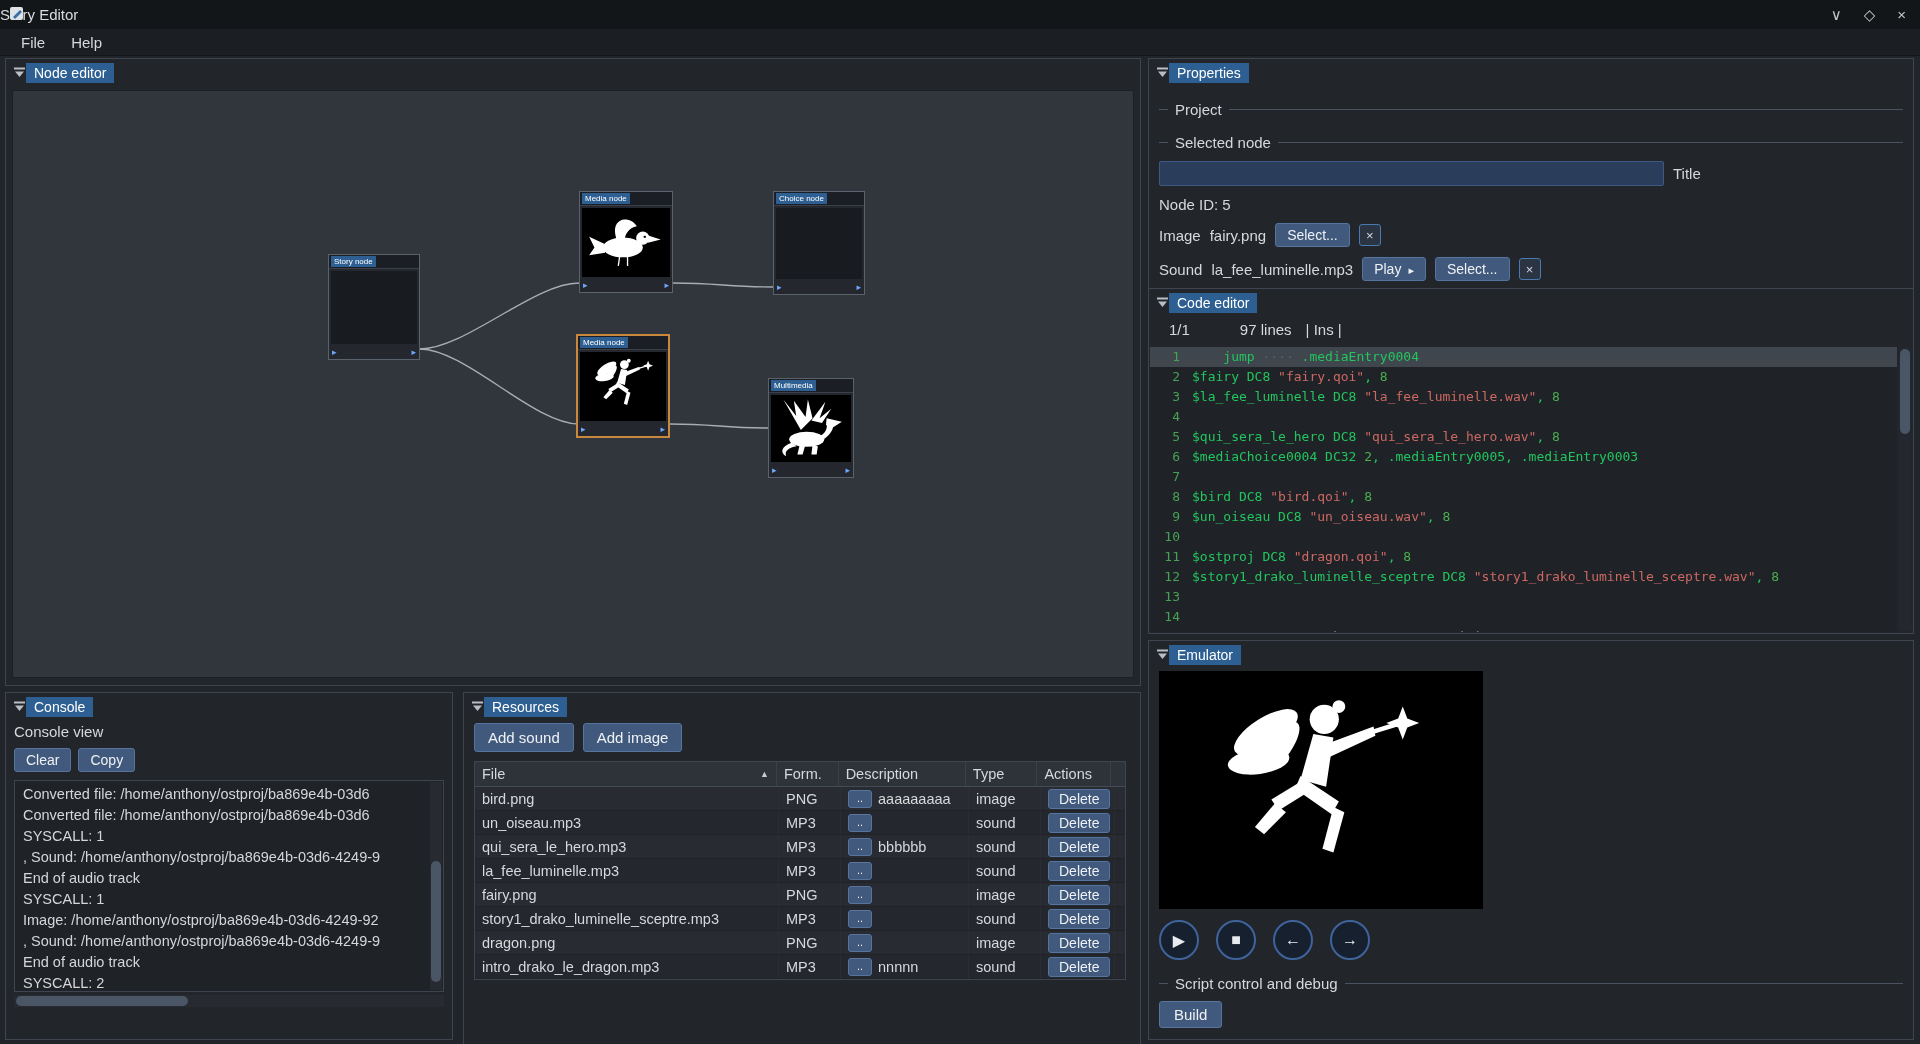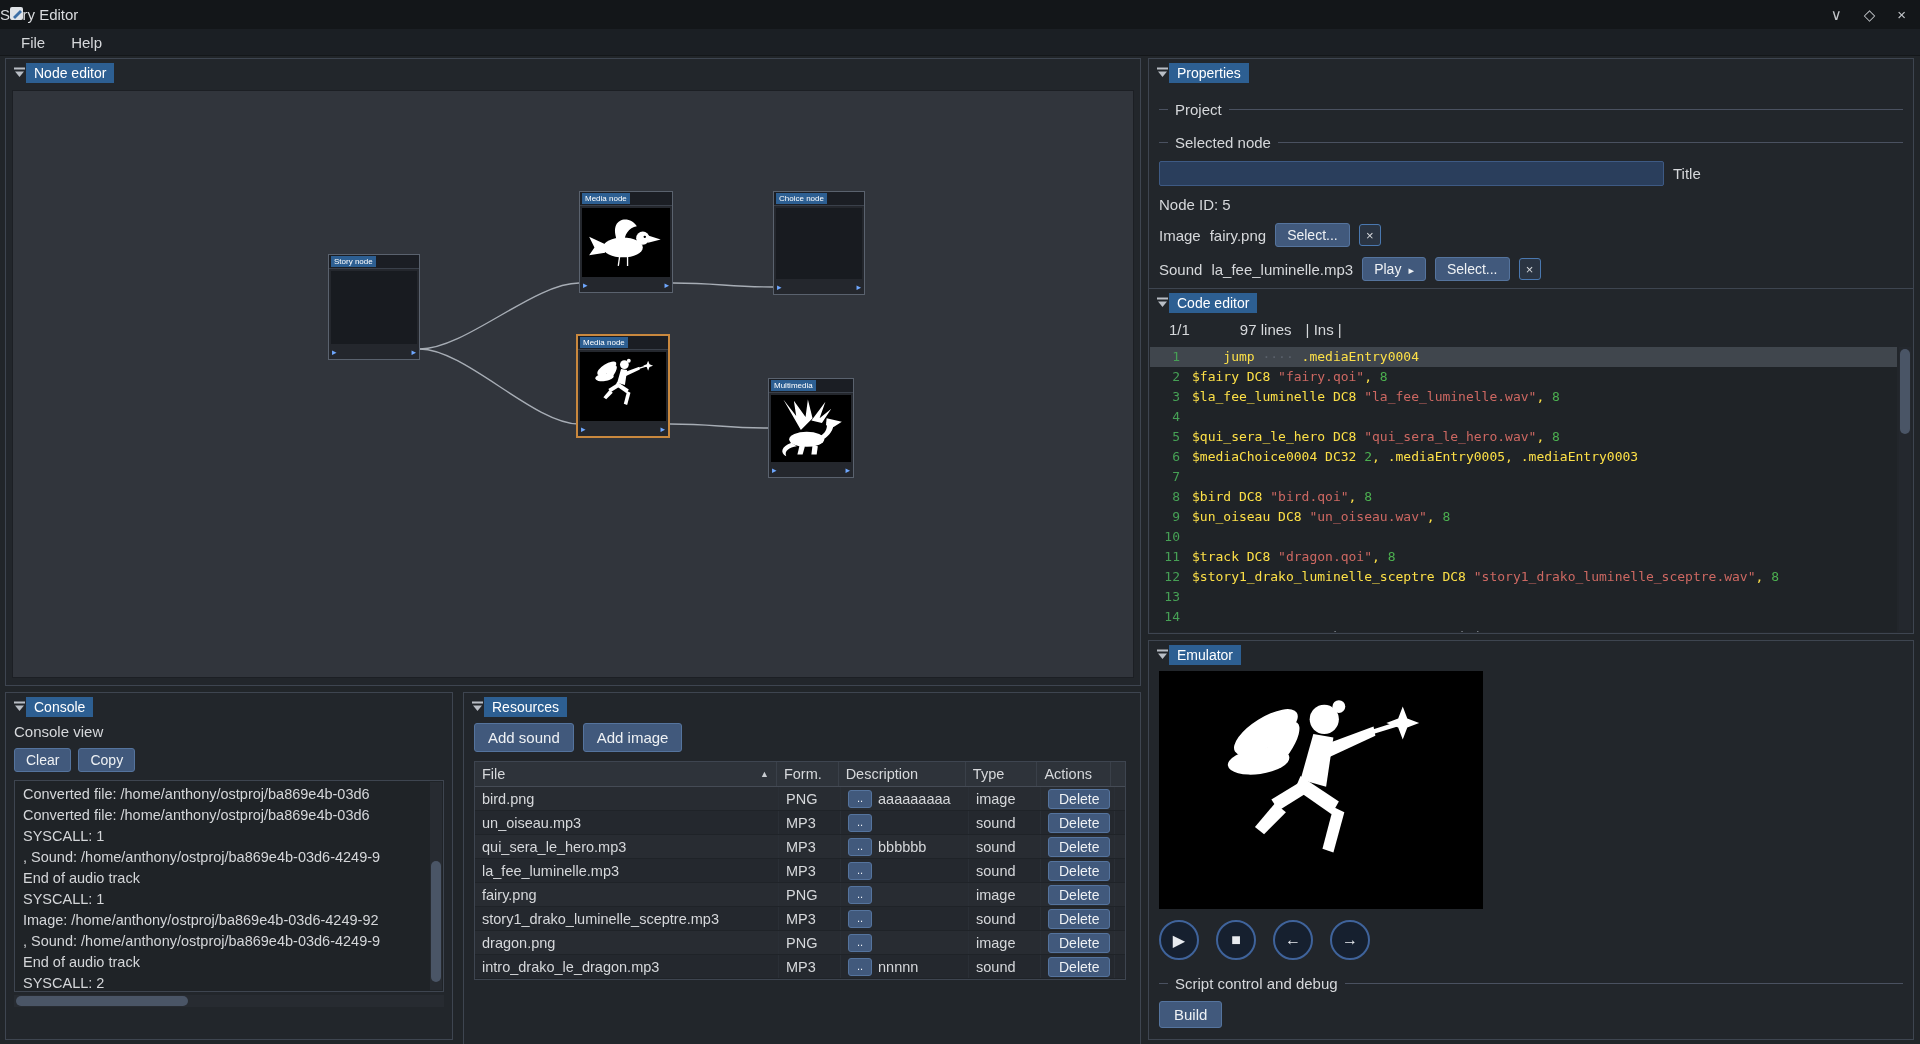--- a/index.html
+++ b/index.html
@@ -66,21 +66,21 @@
 
   
   .code-status{height:27px;display:flex;align-items:center;padding-left:20px;font-size:15px;color:#d6d8db}
   .st-lines{margin-left:50px}
   .st-mode{margin-left:14px}
   .code-area{position:absolute;left:1px;right:16px;top:58px;bottom:1px;background:#1f2327;overflow:hidden;
     font-family:"DejaVu Sans Mono",monospace;font-size:13px}
   .code-line{display:flex;height:20px;line-height:20px;white-space:pre}
   .code-line.current{background:#40464d}
   .gutter{width:42px;text-align:right;padding-right:12px;color:#46a055;flex:none}
-  .tok-plain{color:#fde047}.tok-string{color:#cd6862}.tok-number{color:#4cb050}
+  .tok-plain{color:#22c55e}.tok-string{color:#cd6862}.tok-number{color:#4cb050}
   .tok-ws{color:#5a616b}.tok-dim{color:#8a9097}
   .code-scrollbar{position:absolute;right:2px;top:58px;bottom:3px;width:12px;background:#24282e}
   .code-scrollbar .thumb{position:absolute;left:1px;right:1px;top:2px;height:30%;background:#4a5566;border-radius:5px}
 
   
   .console-content{position:absolute;left:8px;right:8px;top:30px;bottom:8px}
   .console-label{font-size:15px}
   .console-btns{display:flex;gap:7px;margin:8px 0}
   .console-log{position:relative;height:212px;background:#1f2327;border:1px solid #3e4550;
     padding:3px 8px;overflow:hidden}
@@ -440,21 +440,21 @@
         <div class="code-line current"><span class="gutter">1</span><span class="code-text"><span class="tok-plain">    jump</span><span class="tok-ws"> ···· </span><span class="tok-plain">.mediaEntry0004</span></span></div>
         <div class="code-line"><span class="gutter">2</span><span class="code-text"><span class="tok-plain">$fairy DC8 </span><span class="tok-string">"fairy.qoi"</span><span class="tok-plain">, </span><span class="tok-number">8</span></span></div>
         <div class="code-line"><span class="gutter">3</span><span class="code-text"><span class="tok-plain">$la_fee_luminelle DC8 </span><span class="tok-string">"la_fee_luminelle.wav"</span><span class="tok-plain">, </span><span class="tok-number">8</span></span></div>
         <div class="code-line"><span class="gutter">4</span><span class="code-text"></span></div>
         <div class="code-line"><span class="gutter">5</span><span class="code-text"><span class="tok-plain">$qui_sera_le_hero DC8 </span><span class="tok-string">"qui_sera_le_hero.wav"</span><span class="tok-plain">, </span><span class="tok-number">8</span></span></div>
         <div class="code-line"><span class="gutter">6</span><span class="code-text"><span class="tok-plain">$mediaChoice0004 DC32 </span><span class="tok-number">2</span><span class="tok-plain">, .mediaEntry0005, .mediaEntry0003</span></span></div>
         <div class="code-line"><span class="gutter">7</span><span class="code-text"></span></div>
         <div class="code-line"><span class="gutter">8</span><span class="code-text"><span class="tok-plain">$bird DC8 </span><span class="tok-string">"bird.qoi"</span><span class="tok-plain">, </span><span class="tok-number">8</span></span></div>
         <div class="code-line"><span class="gutter">9</span><span class="code-text"><span class="tok-plain">$un_oiseau DC8 </span><span class="tok-string">"un_oiseau.wav"</span><span class="tok-plain">, </span><span class="tok-number">8</span></span></div>
         <div class="code-line"><span class="gutter">10</span><span class="code-text"></span></div>
-        <div class="code-line"><span class="gutter">11</span><span class="code-text"><span class="tok-plain">$track DC8 </span><span class="tok-string">"dragon.qoi"</span><span class="tok-plain">, </span><span class="tok-number">8</span></span></div>
+        <div class="code-line"><span class="gutter">11</span><span class="code-text"><span class="tok-plain">$ostproj DC8 </span><span class="tok-string">"dragon.qoi"</span><span class="tok-plain">, </span><span class="tok-number">8</span></span></div>
         <div class="code-line"><span class="gutter">12</span><span class="code-text"><span class="tok-plain">$story1_drako_luminelle_sceptre DC8 </span><span class="tok-string">"story1_drako_luminelle_sceptre.wav"</span><span class="tok-plain">, </span><span class="tok-number">8</span></span></div>
         <div class="code-line"><span class="gutter">13</span><span class="code-text"></span></div>
         <div class="code-line"><span class="gutter">14</span><span class="code-text"></span></div>
         <div class="code-line"><span class="gutter">15</span><span class="code-text"><span class="tok-dim">; ------------ Drako. Trans. Transitions ------------</span></span></div>
       </div>
   </div>
   <div class="code-scrollbar">
       <div class="thumb"></div>
     </div>
 </div>

